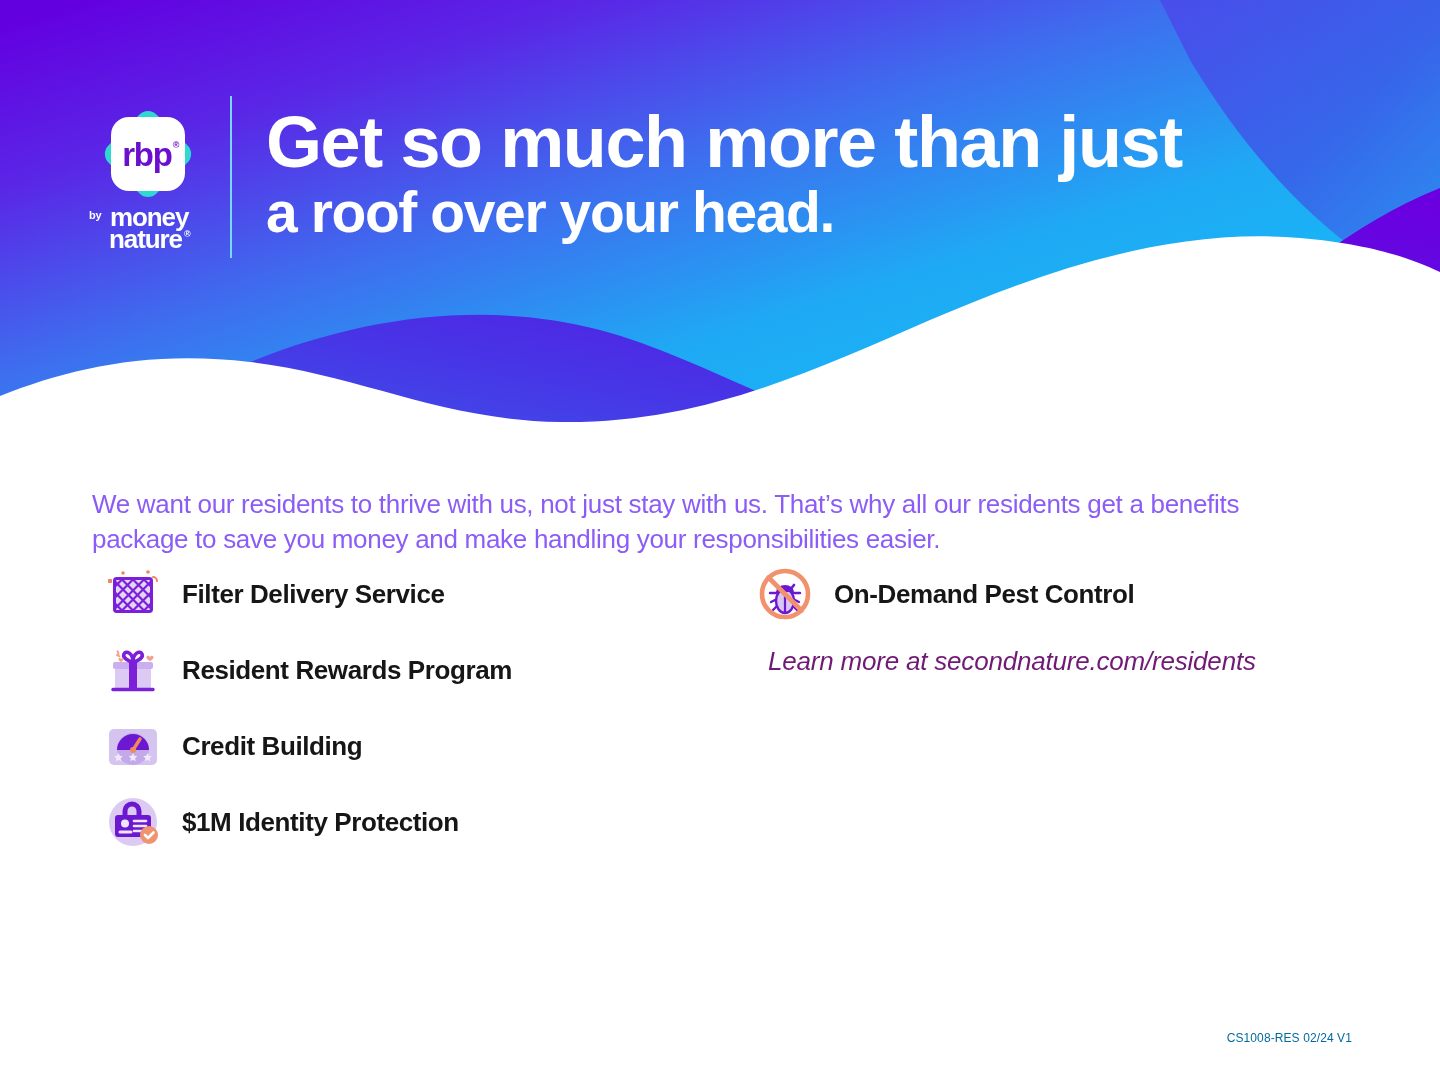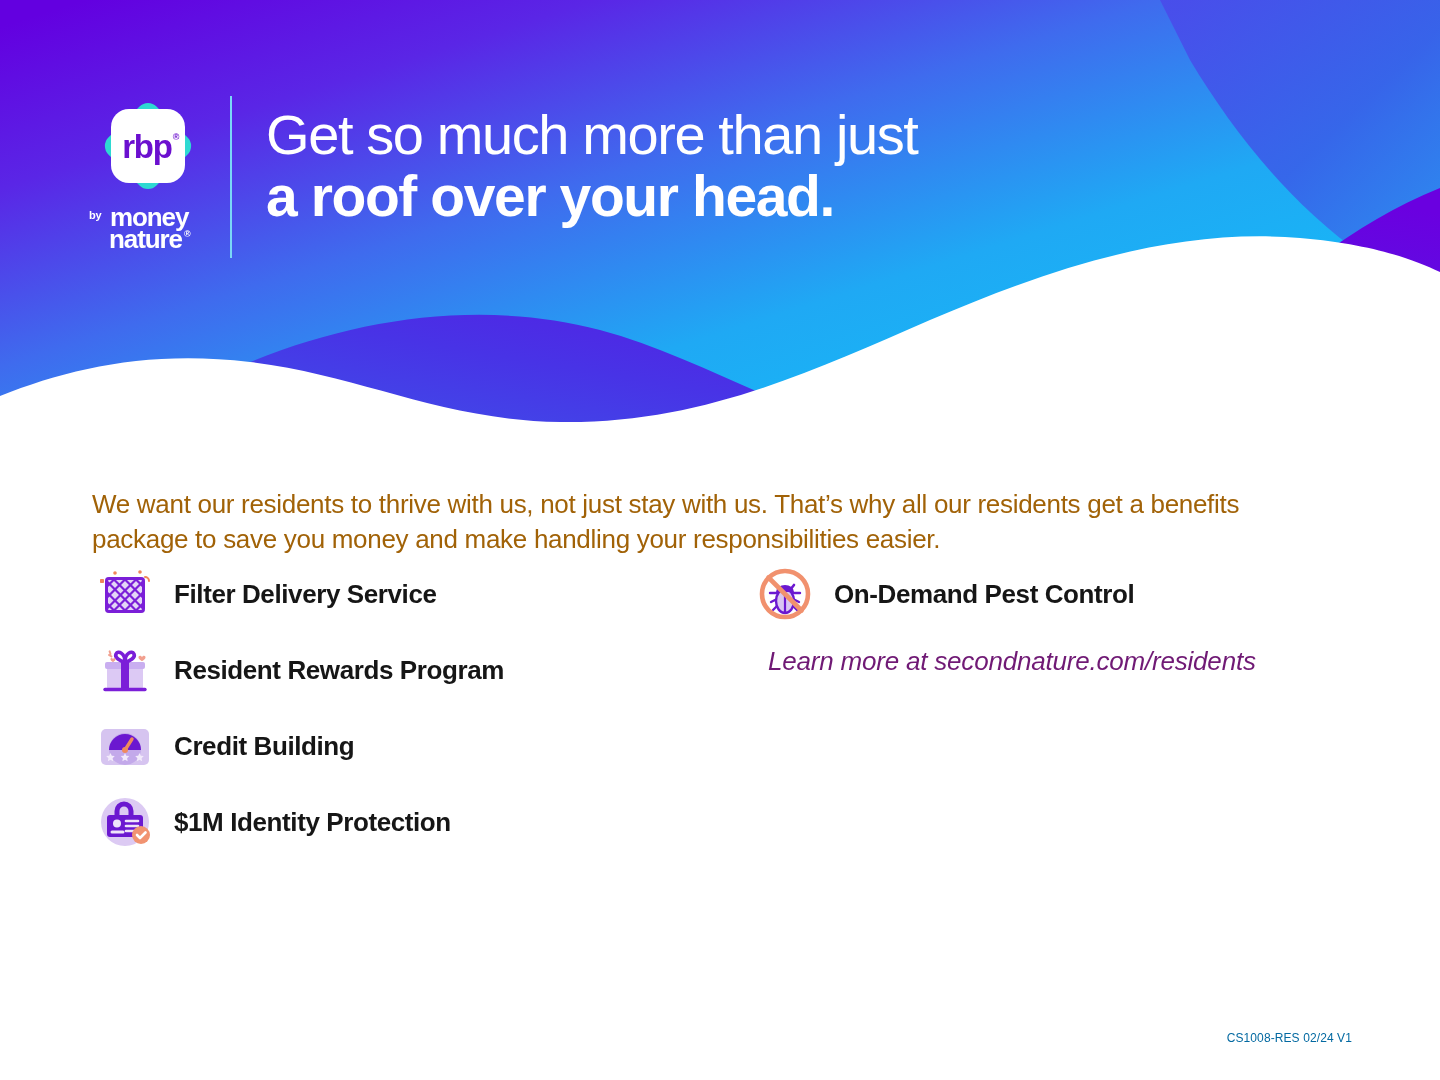--- a/index.html
+++ b/index.html
@@ -38,21 +38,21 @@
   .logo-lockup {
     position: absolute;
     left: 88px;
     top: 98px;
     width: 200px;
     height: 160px;
   }
   .logo-mark {
     position: absolute;
     left: 12px;
-    top: 0;
+    top: 8px;
     width: 96px;
     height: 96px;
   }
   .logo-mark svg { display: block; width: 96px; height: 96px; }
 
   .logo-wordmark {
     position: absolute;
     left: 0;
     top: 106px;
     width: 124px;
@@ -103,55 +103,55 @@
   
   .headline {
     position: absolute;
     left: 266px;
     top: 106px;
     color: #ffffff;
     line-height: 1.02;
     letter-spacing: -1.4px;
   }
   .headline-line1 {
-    font-size: 56px;
-    font-weight: 400;
+    font-size: 72px;
+    font-weight: 700;
     white-space: nowrap;
   }
   .headline-line2 {
     font-size: 57px;
     font-weight: 700;
     white-space: nowrap;
     margin-top: 4px;
   }
 
   
   .intro {
     position: absolute;
     left: 92px;
     top: 461px;
     width: 1215px;
     font-size: 26px;
     line-height: 1.33;
-    color: #a16207;
+    color: #8b5cf6;
     letter-spacing: -0.3px;
   }
 
   
   .benefits {
     position: absolute;
     left: 92px;
     top: 556px;
     width: 1260px;
   }
   .benefit-col {
     position: absolute;
     top: 0;
   }
-  .col-left  { left: 4px;   width: 620px; text-align: right; }
+  .col-left  { left: 12px;   width: 620px; text-align: right; }
   .col-right { left: 664px; width: 620px; }
 
   .benefit-row {
     position: relative;
     height: 76px;
     display: flex;
     align-items: center;
   }
   .benefit-icon {
     width: 58px;

